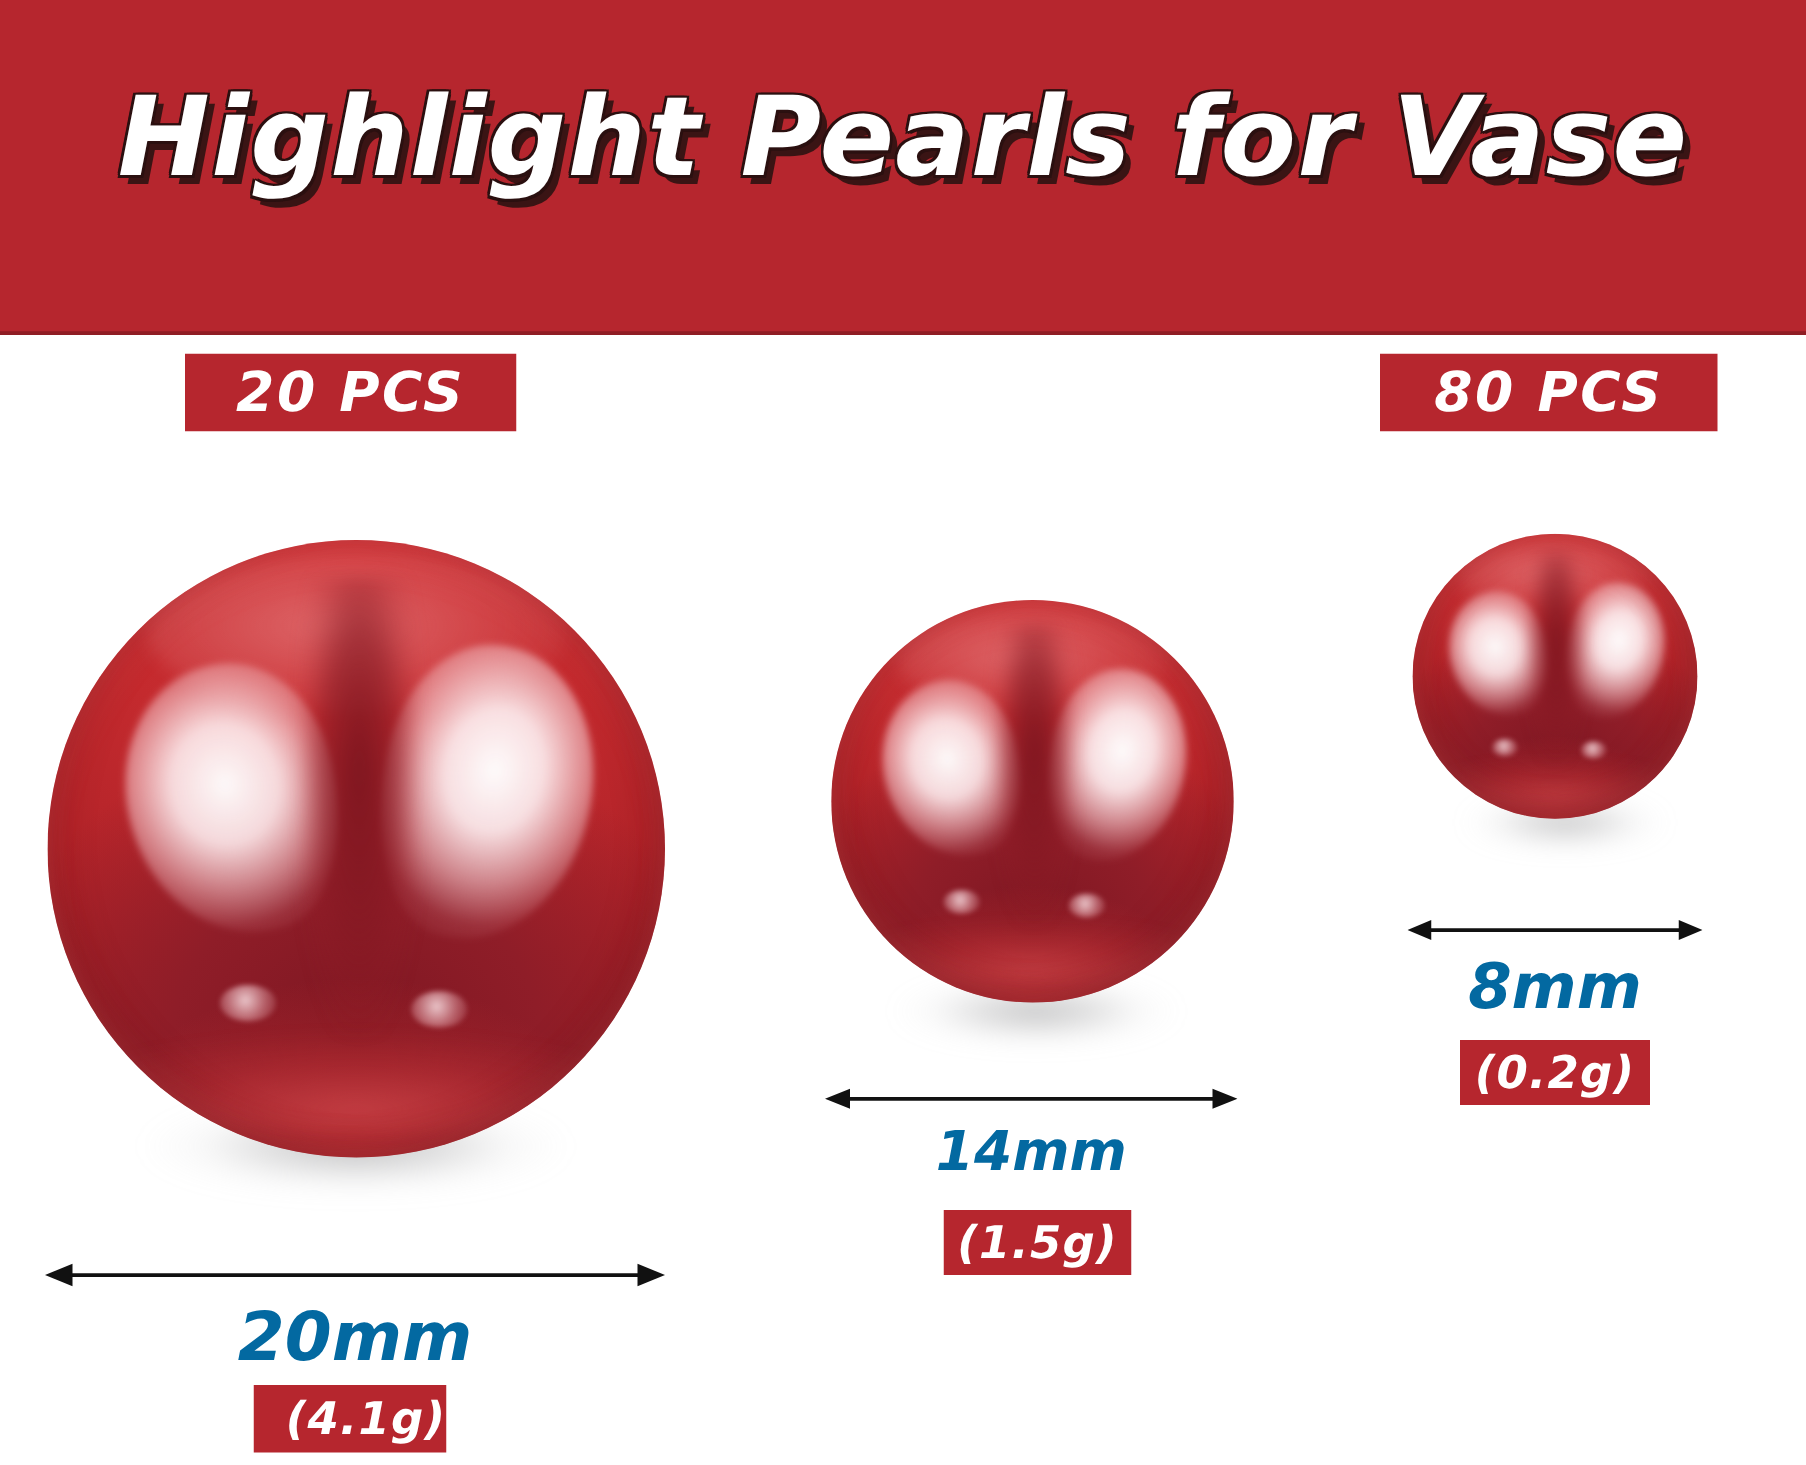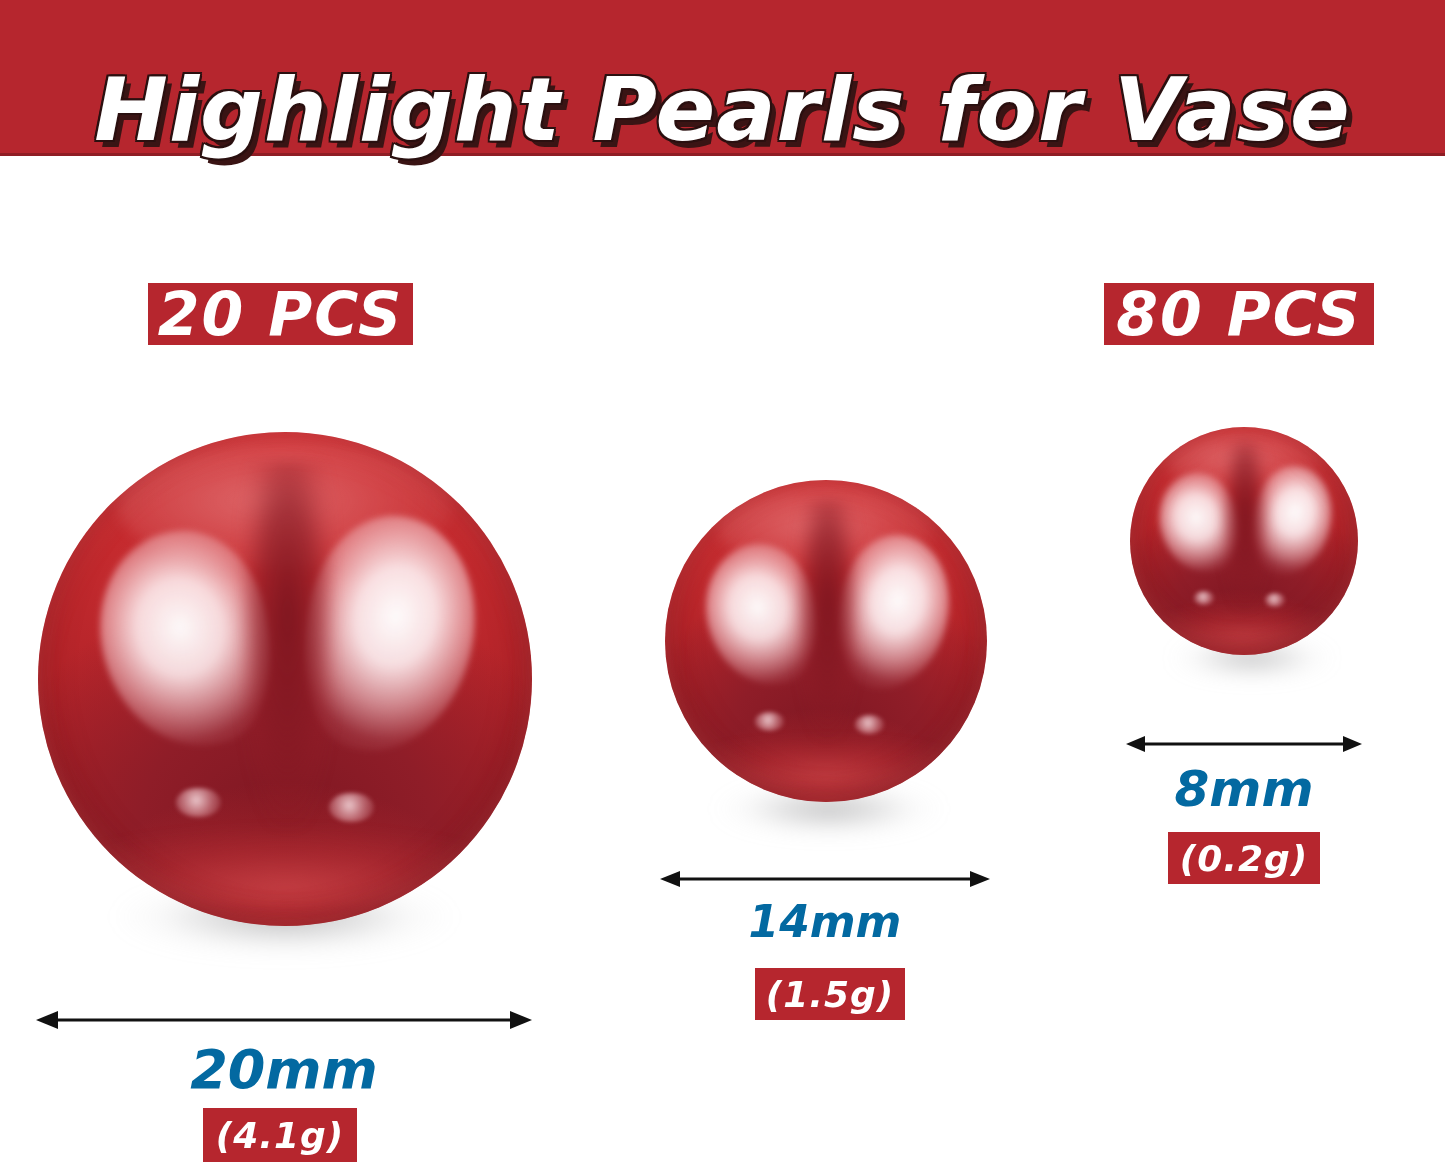--- a/index.html
+++ b/index.html
@@ -17,21 +17,21 @@
     background: #ffffff;
     overflow: hidden;
   }
 
   
   .banner {
     position: absolute;
     left: 0;
     top: 0;
     width: 1445px;
-    height: 156px;
+    height: 268px;
     background: #b6262e;
     border-bottom: 3px solid #8f1d24;
     box-sizing: border-box;
   }
   .banner-title {
     position: absolute;
     left: 0;
     top: 58px;
     width: 1445px;
     text-align: center;
@@ -61,21 +61,21 @@
     color: #ffffff;
     font-family: "DejaVu Sans", sans-serif;
     font-style: italic;
     font-weight: bold;
     display: flex;
     align-items: center;
     justify-content: center;
     white-space: nowrap;
     box-sizing: border-box;
   }
-  .chip-pcs { font-size: 60px; letter-spacing: 2px; }
+  .chip-pcs { font-size: 44px; letter-spacing: 2px; }
   .chip-weight { font-size: 36px; letter-spacing: 1px; }
 
   
   .pearl-wrap { position: absolute; }
   .pearl {
     position: absolute;
     left: 0;
     top: 0;
     width: 100%;
     height: 100%;
@@ -245,21 +245,21 @@
   <div class="dim-arrow" style="left:36px; top:1008px; width:496px; height:24px;">
     <svg width="496" height="24" viewBox="0 0 496 24">
       <line x1="16" y1="12" x2="480" y2="12" stroke="#111111" stroke-width="3"></line>
       <polygon points="0,12 22,3 22,21" fill="#111111"></polygon>
       <polygon points="496,12 474,3 474,21" fill="#111111"></polygon>
     </svg>
   </div>
 
   <div class="dim-text" style="left:36px; top:1038px; width:496px; font-size:54px;">20mm</div>
 
-  <div class="chip chip-weight" style="left:203px; top:1108px; width:154px; height:54px;">
+  <div class="chip chip-weight" style="left:203px; top:1108px; width:154px; height:54px;justify-content:flex-end;">
     <span>(4.1g)</span>
   </div>
 
 
   <div class="cast-shadow" style="left:713px; top:782px; width:232px; height:54px;"></div>
 
   <div class="pearl-wrap" style="left:665px; top:480px; width:322px; height:322px;">
     <div class="pearl">
       <div class="crown"></div>
       <div class="hl-left"></div>

